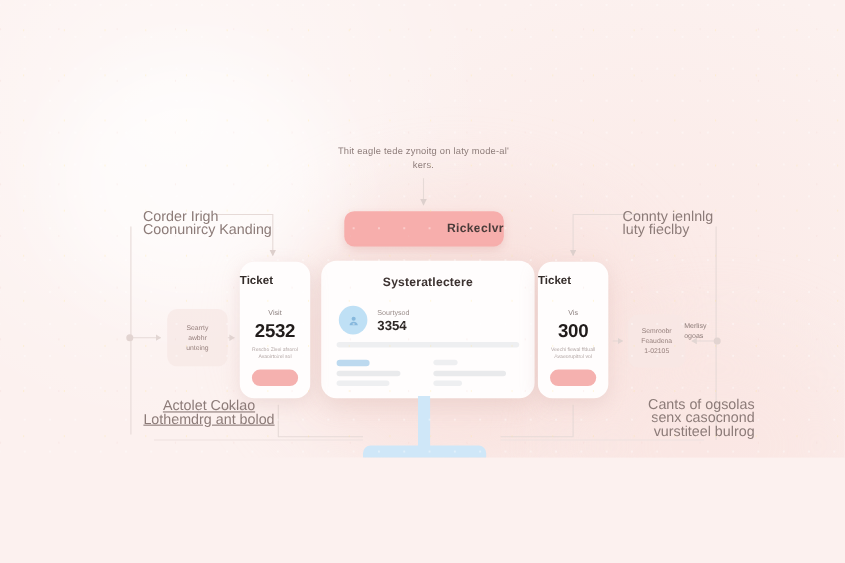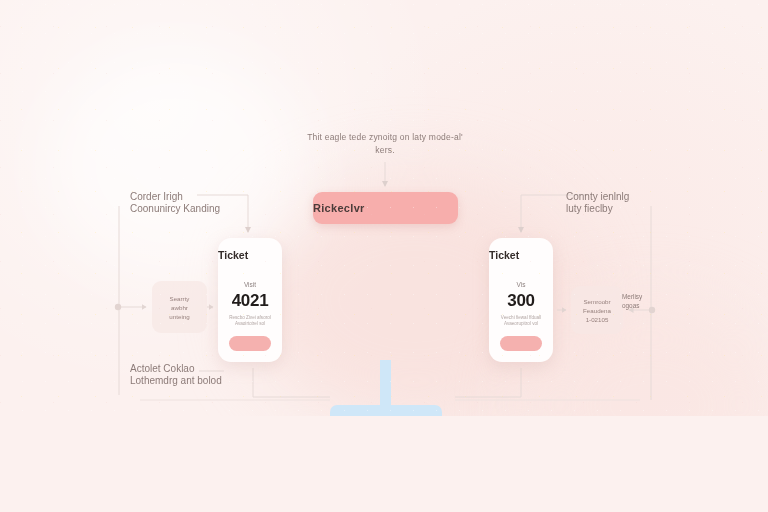--- a/index.html
+++ b/index.html
@@ -77,21 +77,21 @@
     position: absolute;
     left: 313px;
     top: 192px;
     width: 145px;
     height: 32px;
     background: #f7aeac;
     border-radius: 9px;
     box-shadow: 0 3px 8px rgba(214,150,146,.30);
     display: flex;
     align-items: center;
-    justify-content: flex-start;
+    justify-content: flex-end;
     color: #4a3b39;
     font-size: 11px;
     font-weight: 700;
     letter-spacing: .3px;
     filter: blur(.25px);
   }
 
   
   .center-panel {
     position: absolute;
@@ -251,27 +251,27 @@
     font-size: 6.2px;
     line-height: 9px;
     text-align: center;
     filter: blur(.4px);
   }
 
   
   .anno {
     position: absolute;
     color: #8c7b78;
-    font-size: 10px;
+    font-size: 13px;
     line-height: 12px;
     filter: blur(.35px);
     white-space: pre-line;
   }
   .anno.tl { left: 130px; top: 191px; text-align: left;  width: 120px; }
-  .anno.bl { left: 130px; top: 363px; text-align: left;  width: 120px; }
+  .anno.bl { left: 130px; top: 363px; text-align: center;  width: 120px; text-decoration: underline; }
   .anno.tr { left: 566px; top: 191px; width: 120px; }
   .anno.br { left: 566px; top: 362px; text-align: right; width: 120px; }
   .anno.rt-side { left: 622px; top: 292px; text-align: left; width: 62px; font-size: 6.4px; line-height: 9px; }
 </style>
 </head>
 <body>
 
 <div id="canvas">
 
   <div class="blotch blotch-a"></div>
@@ -320,28 +320,54 @@
     </g>
   </svg>
 
   <div class="top-caption">Thit eagle tede zynoitg
 on laty mode-al' kers.</div>
 
   <div class="header-pill">
     <span>Rickeclvr</span>
   </div>
 
+  <div class="center-panel">
+    <div class="center-title">Systeratlectere</div>
+
+    <div class="center-metric">
+      <div class="metric-dot">
+        <svg width="11" height="11" viewBox="0 0 16 16" fill="#86b8dd">
+          <circle cx="8" cy="5.4" r="2.7"></circle>
+          <path d="M2.6 14c0-3 2.4-4.6 5.4-4.6S13.4 11 13.4 14z"></path>
+        </svg>
+      </div>
+      <div>
+        <div class="metric-label">Sourtysod</div>
+        <div class="metric-value">3354</div>
+      </div>
+    </div>
+
+    <div id="center-bars">
+        <div class="bar faint" style="left: 14px; top: 74px; width: 166px; height: 5px;"></div>
+        <div class="bar blue" style="left: 14px; top: 90px; width: 30px; height: 6px;"></div>
+        <div class="bar" style="left: 14px; top: 100px; width: 58px; height: 5px;"></div>
+        <div class="bar faint" style="left: 14px; top: 109px; width: 48px; height: 5px;"></div>
+        <div class="bar faint" style="left: 102px; top: 90px; width: 22px; height: 5px;"></div>
+        <div class="bar" style="left: 102px; top: 100px; width: 66px; height: 5px;"></div>
+        <div class="bar faint" style="left: 102px; top: 109px; width: 26px; height: 5px;"></div>
+      </div>
+  </div>
 
   <div class="stand-neck"></div>
   <div class="stand-base"></div>
 
   <div class="side-card left">
     <div class="side-title">Ticket</div>
     <div class="side-sub">Visit</div>
-    <div class="side-value">4021</div>
+    <div class="side-value">2532</div>
     <div class="side-note">Rescbo Zivei afsorol
 Avaoirtoirel
 sol</div>
     <div class="side-pill"></div>
   </div>
 
   <div class="side-card right">
     <div class="side-title">Ticket</div>
     <div class="side-sub">Vis</div>
     <div class="side-value">300</div>
@@ -366,17 +392,20 @@
       <span>1-02105</span>
     </div>
   </div>
 
   <div class="anno tl">Corder Irigh
 Coonunircy Kanding</div>
   <div class="anno bl">Actolet Coklao
 Lothemdrg ant bolod</div>
   <div class="anno tr">Connty ienlnlg
 luty fieclby</div>
+  <div class="anno br">Cants of ogsolas
+senx casocnond
+vurstiteel bulrog</div>
   <div class="anno rt-side">Merlisy
 ogoas</div>
 
   <div id="speckles"></div>
 </div>
 
 </body></html>

